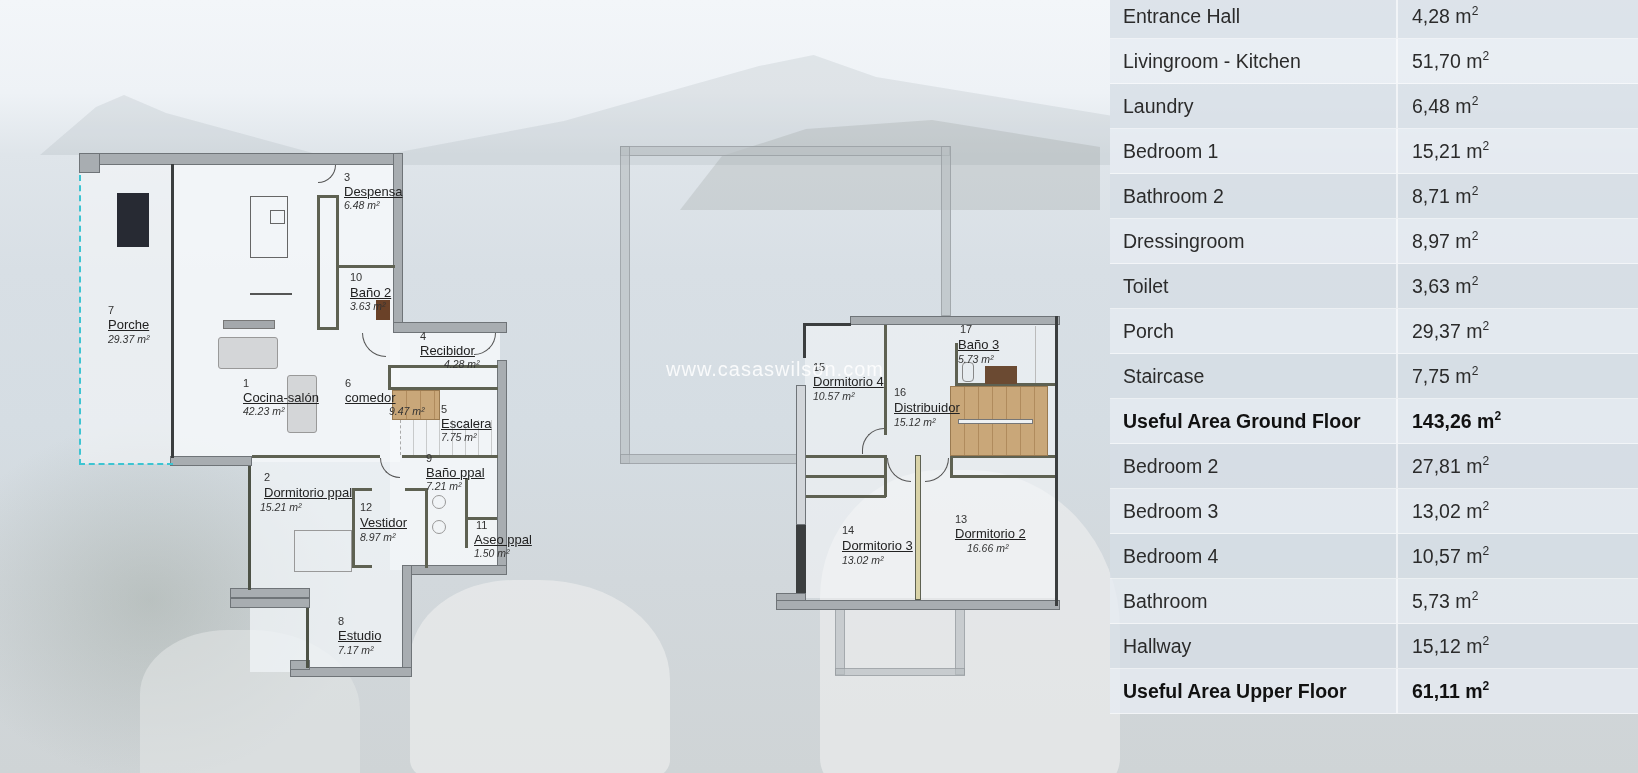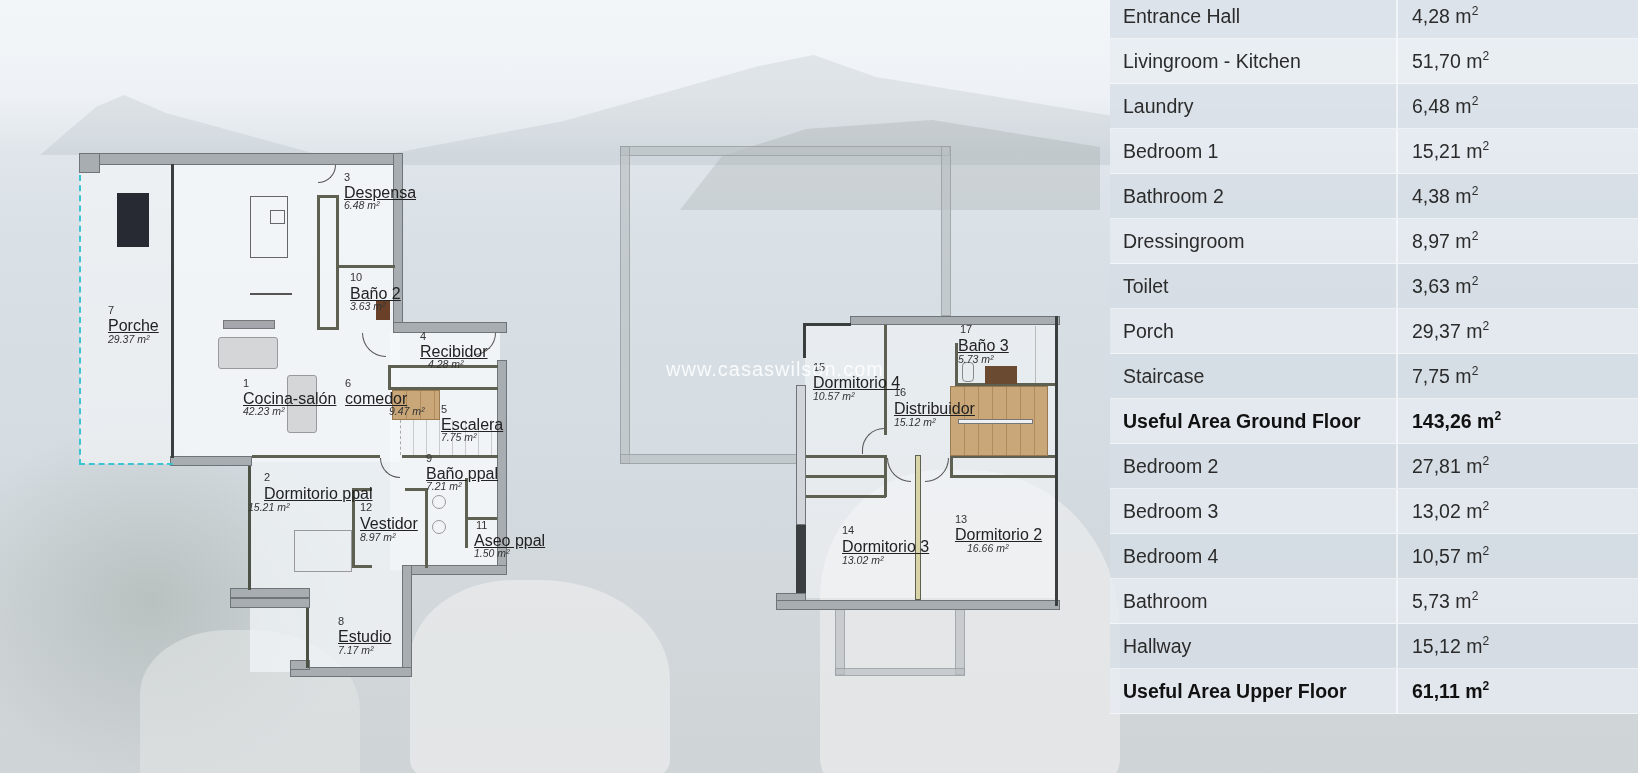--- a/index.html
+++ b/index.html
@@ -13,21 +13,21 @@
 
   
   .plan{position:absolute;}
   .wall{position:absolute;background:#a8adb1;border:1px solid #6f7478;box-sizing:border-box;}
   .wall.thin{background:#4d5246;border:none;}
   .wall.dark{background:#3b3e3f;border:none;}
   .wall.olive{background:#5e6152;border:none;}
   .wall.ghost{background:rgba(185,190,194,0.65);border:1px solid rgba(140,145,150,0.6);}
   .dash{position:absolute;border-color:#3dc4d2;border-style:dashed;}
   .room-num{position:absolute;font-size:11px;color:#333;line-height:1;}
-  .room-name{position:absolute;font-size:16px;color:#222;text-decoration:underline;line-height:1;white-space:nowrap;}
+  .room-name{position:absolute;font-size:13px;color:#222;text-decoration:underline;line-height:1;white-space:nowrap;}
   .room-area{position:absolute;font-size:10.5px;font-style:italic;color:#333;line-height:1;white-space:nowrap;}
   .stairs{position:absolute;background:repeating-linear-gradient(90deg,#c9a779 0 13px,#b08b5d 13px 14px);border:1px solid #9a7a50;box-sizing:border-box;}
   .furn{position:absolute;box-sizing:border-box;}
   .door{position:absolute;border:1px solid #555;box-sizing:border-box;}
   .watermark{position:absolute;left:666px;top:358px;font-size:20px;letter-spacing:1px;color:rgba(255,255,255,0.85);white-space:nowrap;}
 
   
   .area-table{position:absolute;left:1110px;top:-6px;width:528px;}
   .row{display:flex;height:44px;align-items:center;border-bottom:1px solid rgba(255,255,255,0.55);}
   .row:nth-child(odd){background:rgba(214,222,230,0.78);}
@@ -112,29 +112,29 @@
   <div class="door" style="left:362px;top:333px;width:24px;height:24px;border-width:0 0 1px 1px;border-radius:0 0 0 24px;"></div>
   <div class="door" style="left:474px;top:333px;width:22px;height:22px;border-width:0 1px 1px 0;border-radius:0 0 22px 0;"></div>
   <div class="door" style="left:380px;top:458px;width:20px;height:20px;border-width:0 0 1px 1px;border-radius:0 0 0 20px;"></div>
 
   <span class="room-num" style="left:243px;top:378px;">1</span>
   <span class="room-name" style="left:243px;top:391px;">Cocina-salón</span>
   <span class="room-area" style="left:243px;top:406px;">42.23 m²</span>
 
   <span class="room-num" style="left:264px;top:472px;">2</span>
   <span class="room-name" style="left:264px;top:486px;">Dormitorio ppal</span>
-  <span class="room-area" style="left:248px;top:502px;">15.21 m²</span>
+  <span class="room-area" style="left:260px;top:502px;">15.21 m²</span>
 
   <span class="room-num" style="left:344px;top:172px;">3</span>
   <span class="room-name" style="left:344px;top:185px;">Despensa</span>
   <span class="room-area" style="left:344px;top:200px;">6.48 m²</span>
 
   <span class="room-num" style="left:420px;top:331px;">4</span>
   <span class="room-name" style="left:420px;top:344px;">Recibidor</span>
-  <span class="room-area" style="left:428px;top:359px;">4.28 m²</span>
+  <span class="room-area" style="left:444px;top:359px;">4.28 m²</span>
 
   <span class="room-num" style="left:441px;top:404px;">5</span>
   <span class="room-name" style="left:441px;top:417px;">Escalera</span>
   <span class="room-area" style="left:441px;top:432px;">7.75 m²</span>
 
   <span class="room-num" style="left:345px;top:378px;">6</span>
   <span class="room-name" style="left:345px;top:391px;">comedor</span>
   <span class="room-area" style="left:345px;top:406px;margin-left:44px;">9.47 m²</span>
 
   <span class="room-num" style="left:108px;top:305px;">7</span>
@@ -241,21 +241,21 @@
     <div class="row" style="height: 44px;">
       <div class="cell-name">Laundry</div>
       <div class="cell-val"><span>6,48 m</span><sup>2</sup></div>
     </div>
     <div class="row" style="height: 44px;">
       <div class="cell-name">Bedroom 1</div>
       <div class="cell-val"><span>15,21 m</span><sup>2</sup></div>
     </div>
     <div class="row" style="height: 44px;">
       <div class="cell-name">Bathroom 2</div>
-      <div class="cell-val"><span>4,38 m</span><sup>2</sup></div>
+      <div class="cell-val"><span>8,71 m</span><sup>2</sup></div>
     </div>
     <div class="row" style="height: 44px;">
       <div class="cell-name">Dressingroom</div>
       <div class="cell-val"><span>8,97 m</span><sup>2</sup></div>
     </div>
     <div class="row" style="height: 44px;">
       <div class="cell-name">Toilet</div>
       <div class="cell-val"><span>3,63 m</span><sup>2</sup></div>
     </div>
     <div class="row" style="height: 44px;">

